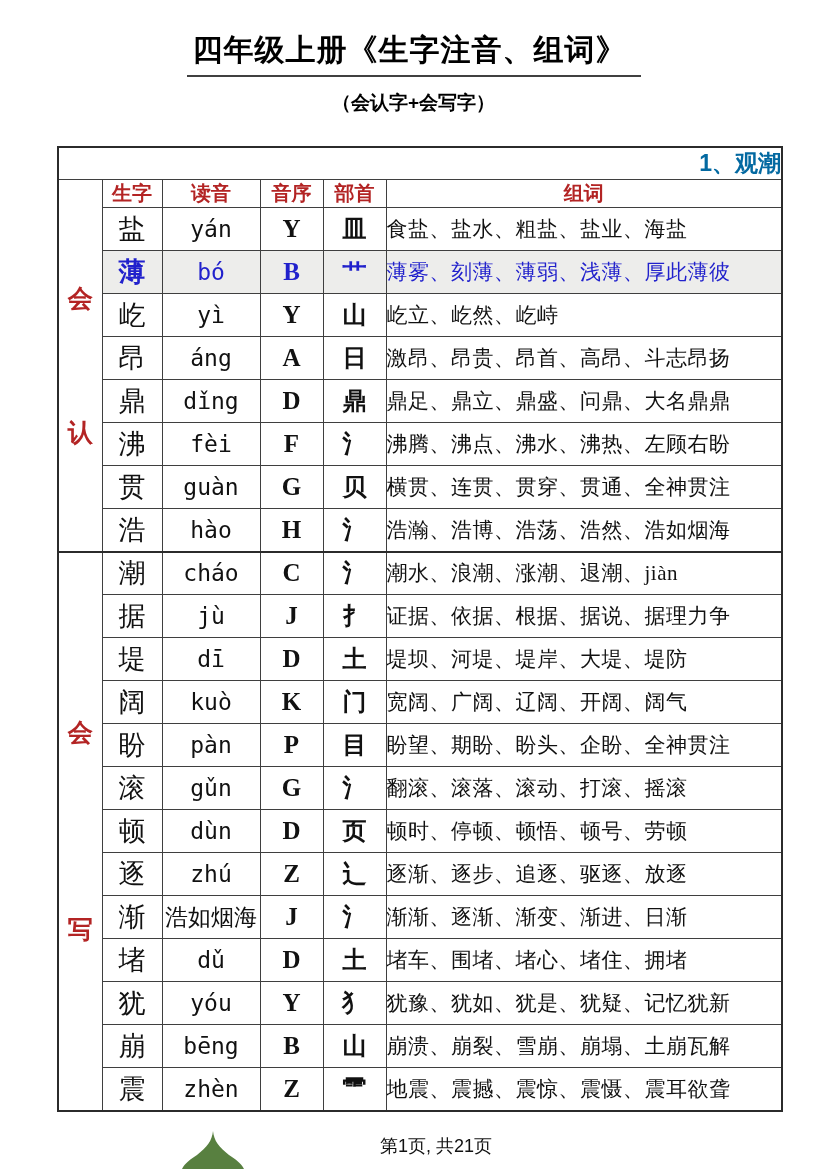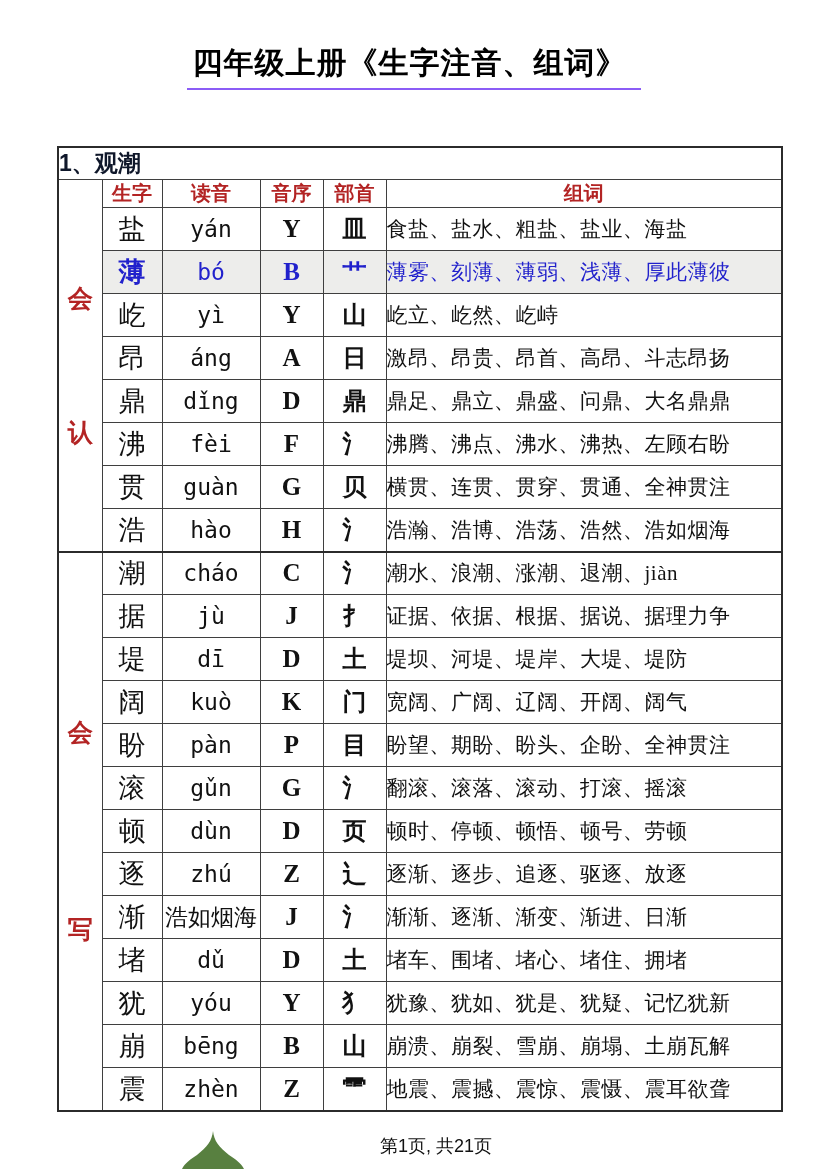--- a/index.html
+++ b/index.html
@@ -10,38 +10,38 @@
     --line:#3f3f3f;
     --line-bold:#2b2b2b;
   }
   html,body{margin:0;padding:0;background:#fff;}
   .page{
     position:relative;width:827px;height:1169px;background:#fff;overflow:hidden;
     font-family:"Liberation Serif","DejaVu Serif",serif;color:#111;
   }
   .title-wrap{text-align:center;padding-top:30px;}
   .main-title{
-    display:inline-block;margin:13px;
+    display:inline-block;margin:0;
     font:700 30px "Liberation Sans","DejaVu Sans",sans-serif;
     letter-spacing:1px;color:#000;
-    border-bottom:2px solid #8b5cf6;padding:0 14px 4px 6px;text-align:right;
+    border-bottom:2px solid #404040;padding:0 14px 4px 6px;text-align:right;
   }
   .subtitle{
     text-align:center;margin-top:13px;
     font:700 19px "Liberation Sans","DejaVu Sans",sans-serif;color:#000;
   }
   table.grid{
     position:absolute;left:57px;top:146px;width:724px;
     border-collapse:collapse;table-layout:fixed;
     border:2px solid var(--line-bold);
   }
   .grid td,.grid th{border:1px solid var(--line);overflow:hidden;padding:0;}
   .section-title{
-    font:700 23px "Liberation Sans","DejaVu Sans",sans-serif;color:#0f172a;
-    text-align:left;padding:2px 6px;height:27px;
+    font:700 23px "Liberation Sans","DejaVu Sans",sans-serif;color:#0369a1;
+    text-align:right;padding:2px 6px;height:27px;
     border-bottom:2px solid var(--line-bold);
   }
   .head-row th{
     color:var(--red);
     font:700 20px "Liberation Sans","DejaVu Sans",sans-serif;
     text-align:center;height:27px;
   }
   tr.data-row{height:43px;}
   .c-char{font:400 27px "Liberation Serif","DejaVu Serif",serif;text-align:center;}
   .c-pinyin{font:400 23px "DejaVu Sans Mono",monospace;text-align:center;}
@@ -67,20 +67,21 @@
   .tree{position:absolute;left:182px;top:1131px;width:62px;height:38px;}
 </style>
 </head>
 <body>
 
 <div class="page">
 
   <div class="title-wrap">
     <h1 class="main-title">四年级上册《生字注音、组词》</h1>
   </div>
+  <div class="subtitle">（会认字+会写字）</div>
 
   <table class="grid">
     <colgroup>
       <col style="width:44px">
         <col style="width:60px">
         <col style="width:98px">
       <col style="width:63px">
         <col style="width:63px">
         <col style="width:396px">
     </colgroup>

